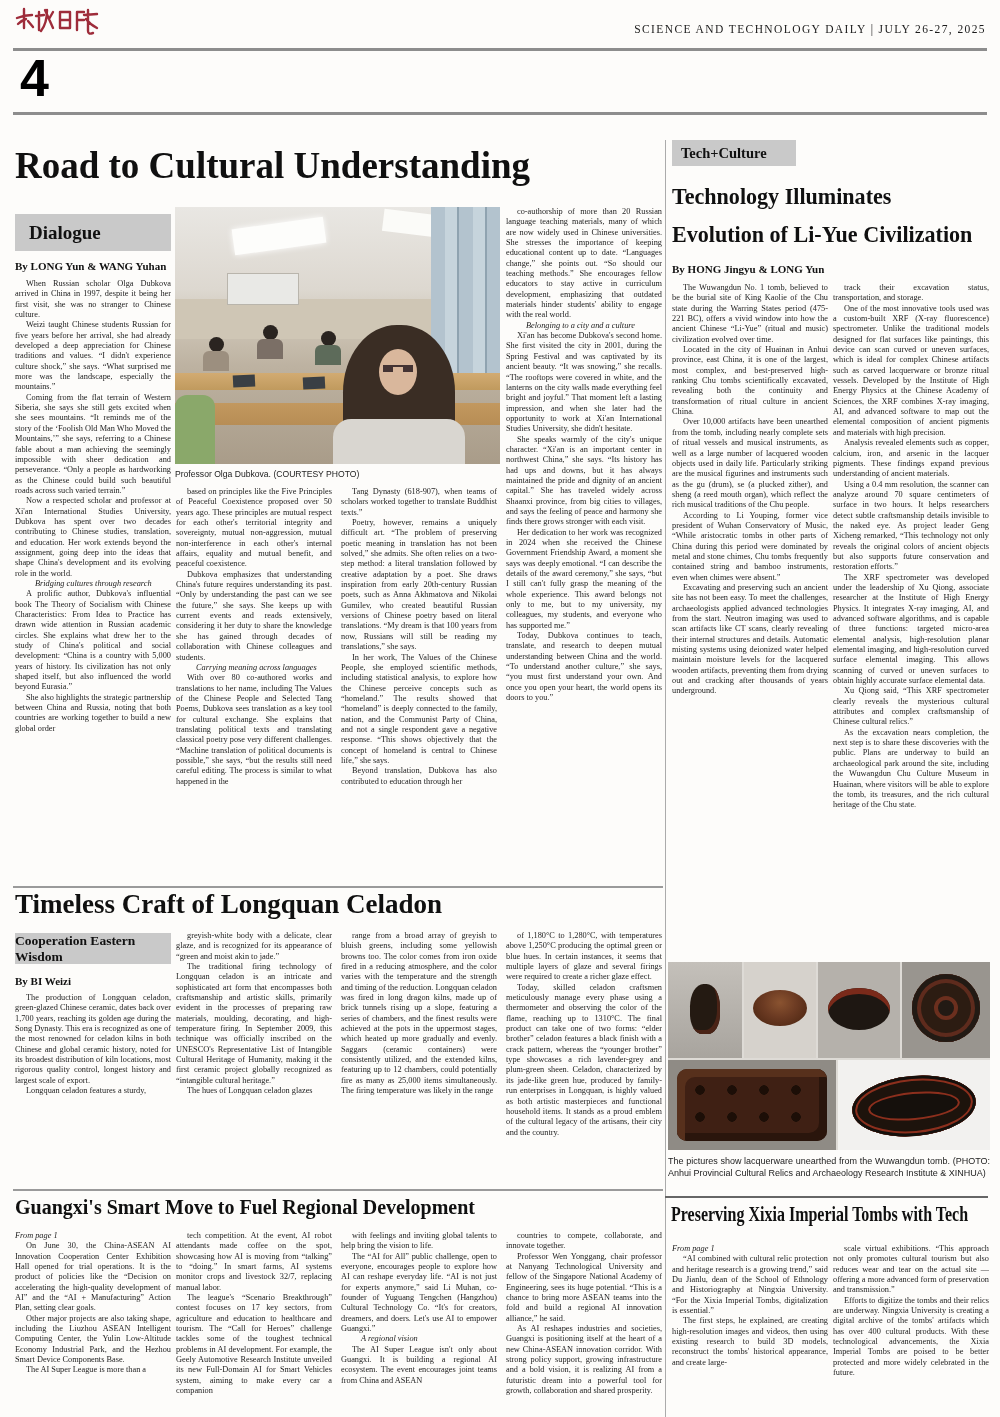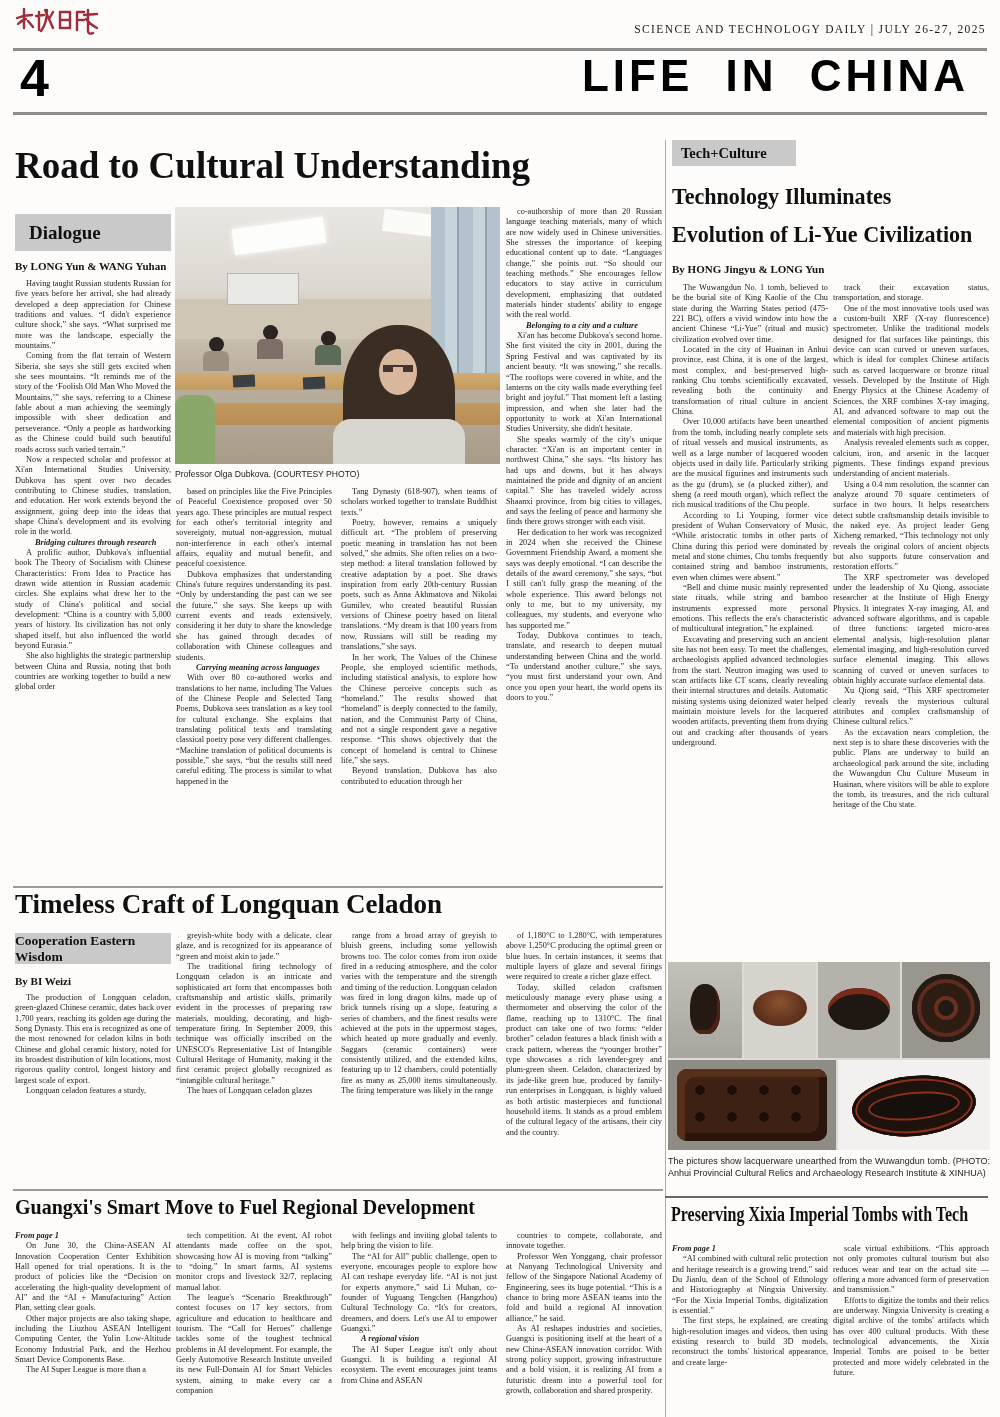--- a/index.html
+++ b/index.html
@@ -6,22 +6,22 @@
   .page{position:relative;width:1000px;height:1417px;margin:0 auto;background:#fdfcfa;
         overflow:hidden;font-family:"Liberation Serif",serif;color:#1a1a1a}
   .abs{position:absolute}
   .rule{position:absolute;background:#8d8d8d;height:3px}
   .thinrule{position:absolute;background:#9a9a9a;height:2px}
   .vrule{position:absolute;background:#ababab;width:1px}
   .kicker{position:absolute;background:#c9c9c9;font-weight:bold;display:flex;align-items:center;color:#111}
   .byline{position:absolute;font-weight:bold;font-size:11px;color:#111}
   .col{position:absolute;overflow:hidden}
   .para{font-size:8.3px;line-height:10.35px;text-align:justify;text-indent:11px;margin:0;color:#1c1c1c}
-  .para.subhead{font-weight:bold;font-style:italic;text-indent:20px}
-  .para.frompage{font-weight:bold;font-style:italic;text-indent:0}
+  .para.subhead{font-weight:normal;font-style:italic;text-indent:20px}
+  .para.frompage{font-weight:normal;font-style:italic;text-indent:0}
   h1,h2{position:absolute;margin:0;font-weight:bold;color:#101010;white-space:nowrap}
   .caption-sans{position:absolute;font-family:"Liberation Sans",sans-serif;color:#222}
   #logo{left:14px;top:5px;width:86px;height:36px}
   #dateline{left:420px;right:14px;top:23px;text-align:right;font-size:11.5px;letter-spacing:1.4px;color:#1b1b1b}
   #rule-top{left:13px;right:13px;top:48px}
   #pageno{left:20px;top:52px;font-family:"Liberation Sans",sans-serif;font-size:52px;font-weight:bold;line-height:1;color:#000}
   #section-banner{left:565px;right:14px;top:54px;text-align:center;font-family:"Liberation Sans",sans-serif;
      font-size:44px;font-weight:bold;letter-spacing:4px;word-spacing:16px;line-height:1;color:#000}
   #rule-mid{left:13px;right:13px;top:112px}
   #d-headline{left:15px;top:144px;font-size:37px}
@@ -106,21 +106,20 @@
     <g stroke="#9e2c3a" stroke-width="2.4" fill="none" stroke-linecap="round">
       <path d="M3 12 C8 10 14 9 18 9 M10 3 L10 22 M4 18 C7 15 9 14 12 13 M14 15 L19 21"></path>
       <path d="M25 6 L25 24 M22 10 L30 9 M33 4 C33 14 31 20 27 25 M31 4 L39 22 M39 6 L35 13"></path>
       <path d="M46 6 L46 22 M46 6 L56 6 M46 14 L56 14 M46 22 L56 22 M56 6 L56 22"></path>
       <path d="M63 6 L63 24 M63 6 L70 6 M63 14 L70 14 M74 4 L74 25 C74 28 76 28 79 27 M70 9 L83 8 M72 13 C75 17 79 20 83 22"></path>
     </g>
   </svg>
   <div id="dateline" class="abs">SCIENCE AND TECHNOLOGY DAILY | JULY 26-27, 2025</div>
   <div id="rule-top" class="rule"></div>
   <div id="pageno" class="abs">4</div>
-  <div id="section-banner" class="abs">LIFE IN CHINA</div>
   <div id="rule-mid" class="rule"></div>
 
   <h1 id="d-headline">Road to Cultural Understanding</h1>
   <div id="d-kicker" class="kicker">Dialogue</div>
   <div id="d-byline" class="byline">By LONG Yun &amp; WANG Yuhan</div>
 
   <div id="d-photo" class="abs">
     <div class="ph light1"></div>
     <div class="ph light2"></div>
     <div class="ph window"></div>
@@ -139,21 +138,22 @@
     <div class="ph laptop" style="left:128px;top:170px"></div>
     <div class="ph chair"></div>
     <div class="ph prof-hair"></div>
     <div class="ph prof-face"></div>
     <div class="ph prof-glasses"></div>
     <div class="ph prof-body"></div>
   </div>
   <div id="d-caption" class="caption-sans">Professor Olga Dubkova. (COURTESY PHOTO)</div>
 
   <div id="d-col1" class="col">
-      <p class="para">Having taught Russian students Russian for five years before her arrival, she had already developed a deep appreciation for Chinese traditions and values. “I didn't experience culture shock,” she says. “What surprised me more was the landscape, especially the mountains.”</p>
+      <p class="para">When Russian scholar Olga Dubkova arrived in China in 1997, despite it being her first visit, she was no stranger to Chinese culture.</p>
+      <p class="para">Weizi taught Chinese students Russian for five years before her arrival, she had already developed a deep appreciation for Chinese traditions and values. “I didn't experience culture shock,” she says. “What surprised me more was the landscape, especially the mountains.”</p>
       <p class="para">Coming from the flat terrain of Western Siberia, she says she still gets excited when she sees mountains. “It reminds me of the story of the ‘Foolish Old Man Who Moved the Mountains,’” she says, referring to a Chinese fable about a man achieving the seemingly impossible with sheer dedication and perseverance. “Only a people as hardworking as the Chinese could build such beautiful roads across such varied terrain.”</p>
       <p class="para">Now a respected scholar and professor at Xi'an International Studies University, Dubkova has spent over two decades contributing to Chinese studies, translation, and education. Her work extends beyond the assignment, going deep into the ideas that shape China's development and its evolving role in the world.</p>
       <p class="para subhead">Bridging cultures through research</p>
       <p class="para">A prolific author, Dubkova's influential book The Theory of Socialism with Chinese Characteristics: From Idea to Practice has drawn wide attention in Russian academic circles. She explains what drew her to the study of China's political and social development: “China is a country with 5,000 years of history. Its civilization has not only shaped itself, but also influenced the world beyond Eurasia.”</p>
       <p class="para">She also highlights the strategic partnership between China and Russia, noting that both countries are working together to build a new global order</p>
     </div>
   <div id="d-col2" class="col">
       <p class="para">based on principles like the Five Principles of Peaceful Coexistence proposed over 50 years ago. These principles are mutual respect for each other's territorial integrity and sovereignty, mutual non-aggression, mutual non-interference in each other's internal affairs, equality and mutual benefit, and peaceful coexistence.</p>
       <p class="para">Dubkova emphasizes that understanding China's future requires understanding its past. “Only by understanding the past can we see the future,” she says. She keeps up with current events and reads extensively, considering it her duty to share the knowledge she has gained through decades of collaboration with Chinese colleagues and students.</p>
       <p class="para subhead">Carrying meaning across languages</p>
@@ -221,21 +221,20 @@
 
   <div id="vdiv" class="vrule"></div>
   <div id="t-kicker" class="kicker">Tech+Culture</div>
   <h2 id="t-headline">Technology Illuminates Evolution of Li-Yue Civilization</h2>
   <div id="t-byline" class="byline">By HONG Jingyu &amp; LONG Yun</div>
   <div id="t-col1" class="col">
       <p class="para">The Wuwangdun No. 1 tomb, believed to be the burial site of King Kaolie of the Chu state during the Warring States period (475-221 BC), offers a vivid window into how the ancient Chinese “Li-Yue” (ritual and music) civilization evolved over time.</p>
       <p class="para">Located in the city of Huainan in Anhui province, east China, it is one of the largest, most complex, and best-preserved high-ranking Chu tombs scientifically excavated, revealing both the continuity and transformation of ritual culture in ancient China.</p>
       <p class="para">Over 10,000 artifacts have been unearthed from the tomb, including nearly complete sets of ritual vessels and musical instruments, as well as a large number of lacquered wooden objects used in daily life. Particularly striking are the musical figurines and instruments such as the gu (drum), se (a plucked zither), and sheng (a reed mouth organ), which reflect the rich musical traditions of the Chu people.</p>
       <p class="para">According to Li Youping, former vice president of Wuhan Conservatory of Music, “While aristocratic tombs in other parts of China during this period were dominated by metal and stone chimes, Chu tombs frequently contained string and bamboo instruments, even when chimes were absent.”</p>
-      <p class="para">“Bell and chime music mainly represented state rituals, while string and bamboo instruments expressed more personal emotions. This reflects the era's characteristic of multicultural integration,” he explained.</p>
       <p class="para">Excavating and preserving such an ancient site has not been easy. To meet the challenges, archaeologists applied advanced technologies from the start. Neutron imaging was used to scan artifacts like CT scans, clearly revealing their internal structures and details. Automatic misting systems using deionized water helped maintain moisture levels for the lacquered wooden artifacts, preventing them from drying out and cracking after thousands of years underground.</p>
     </div>
   <div id="t-col2" class="col">
       <p class="para">track their excavation status, transportation, and storage.</p>
       <p class="para">One of the most innovative tools used was a custom-built XRF (X-ray fluorescence) spectrometer. Unlike the traditional models designed for flat surfaces like paintings, this device can scan curved or uneven surfaces, which is ideal for complex Chinese artifacts such as carved lacquerware or bronze ritual vessels. Developed by the Institute of High Energy Physics at the Chinese Academy of Sciences, the XRF combines X-ray imaging, AI, and advanced software to map out the elemental composition of ancient pigments and materials with high precision.</p>
       <p class="para">Analysis revealed elements such as copper, calcium, iron, and arsenic in the lacquer pigments. These findings expand previous understanding of ancient materials.</p>
       <p class="para">Using a 0.4 mm resolution, the scanner can analyze around 70 square centimeters of surface in two hours. It helps researchers detect subtle craftsmanship details invisible to the naked eye. As project leader Geng Xicheng remarked, “This technology not only reveals the original colors of ancient objects but also supports future conservation and restoration efforts.”</p>
       <p class="para">The XRF spectrometer was developed under the leadership of Xu Qiong, associate researcher at the Institute of High Energy Physics. It integrates X-ray imaging, AI, and advanced software algorithms, and is capable of three functions: targeted micro-area elemental analysis, high-resolution planar elemental imaging, and high-resolution curved surface elemental imaging. This allows scanning of curved or uneven surfaces to obtain highly accurate surface elemental data.</p>
       <p class="para">Xu Qiong said, “This XRF spectrometer clearly reveals the mysterious cultural attributes and complex craftsmanship of Chinese cultural relics.”</p>
       <p class="para">As the excavation nears completion, the next step is to share these discoveries with the public. Plans are underway to build an archaeological park around the site, including the Wuwangdun Chu Culture Museum in Huainan, where visitors will be able to explore the tomb, its treasures, and the rich cultural heritage of the Chu state.</p>

